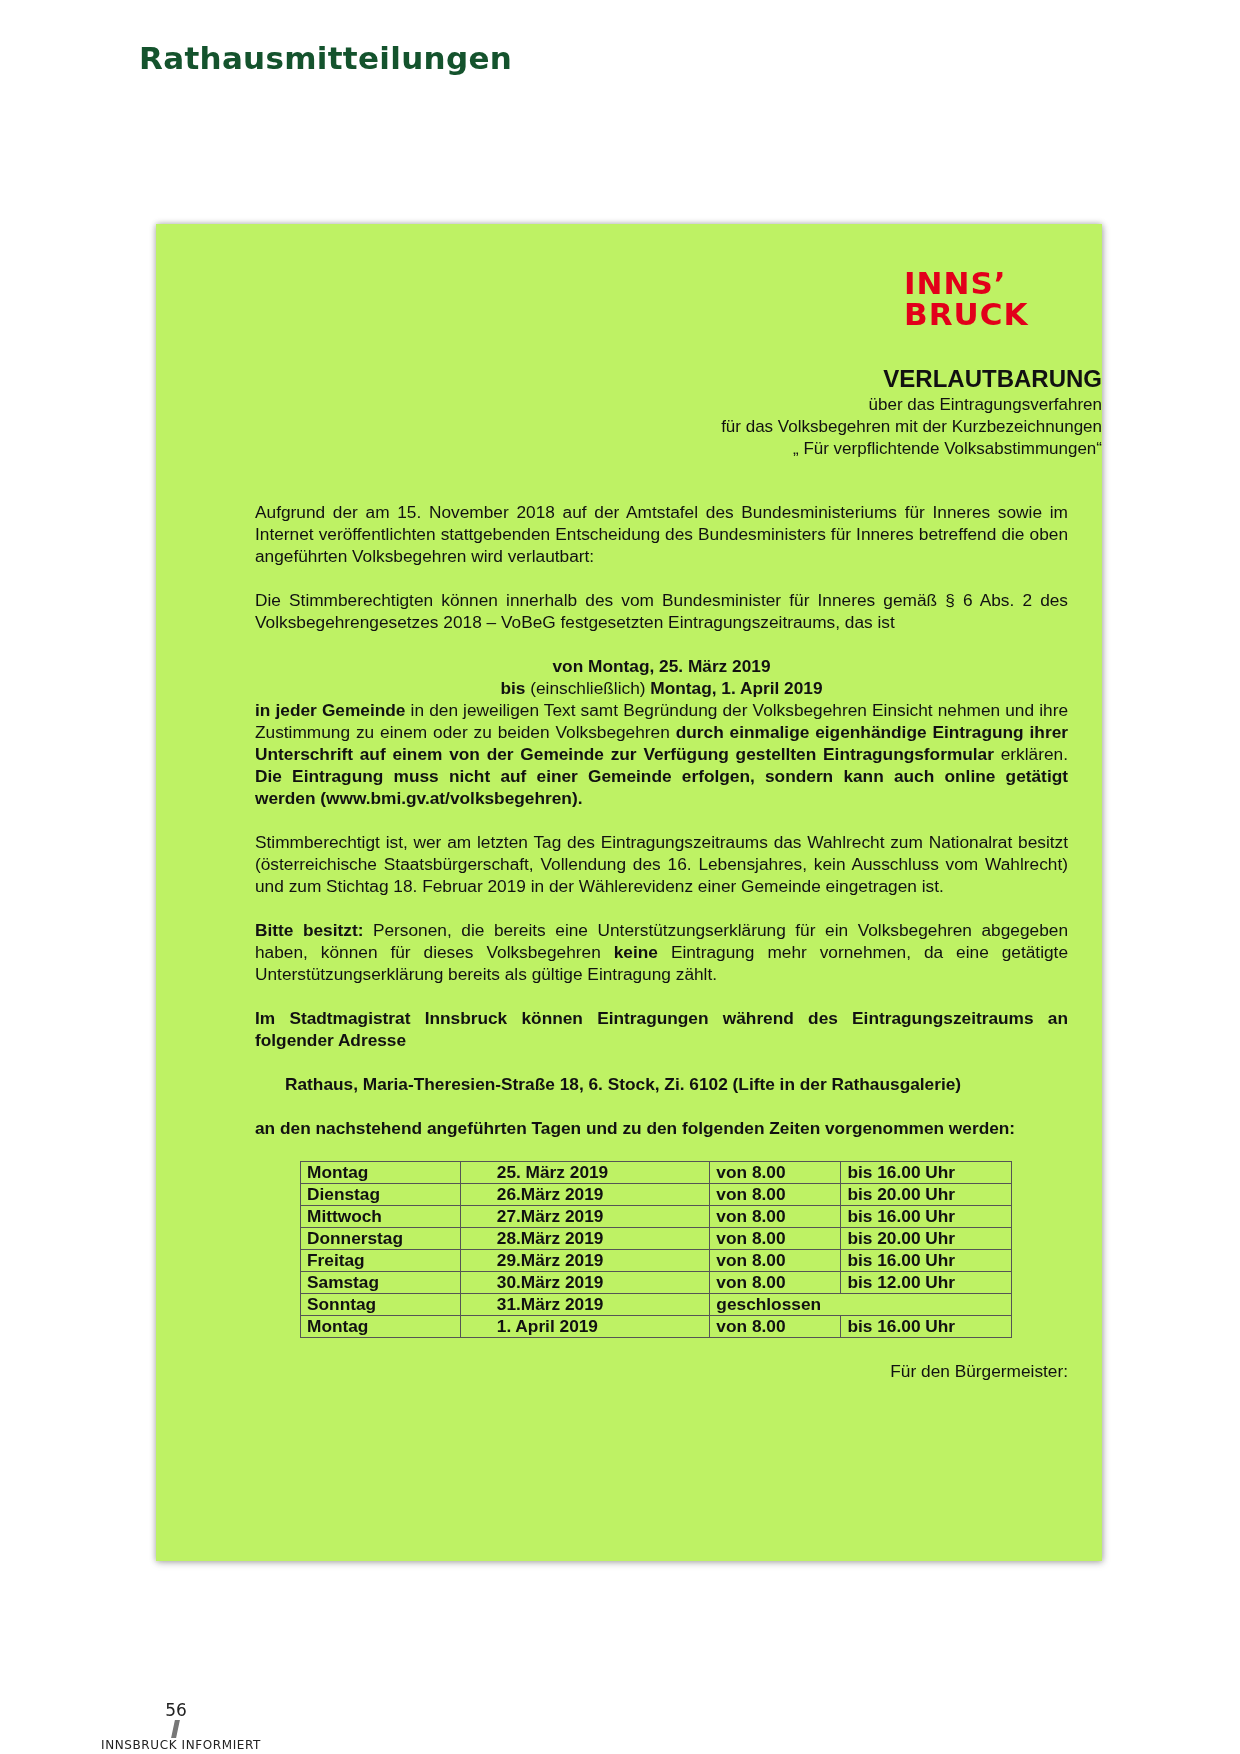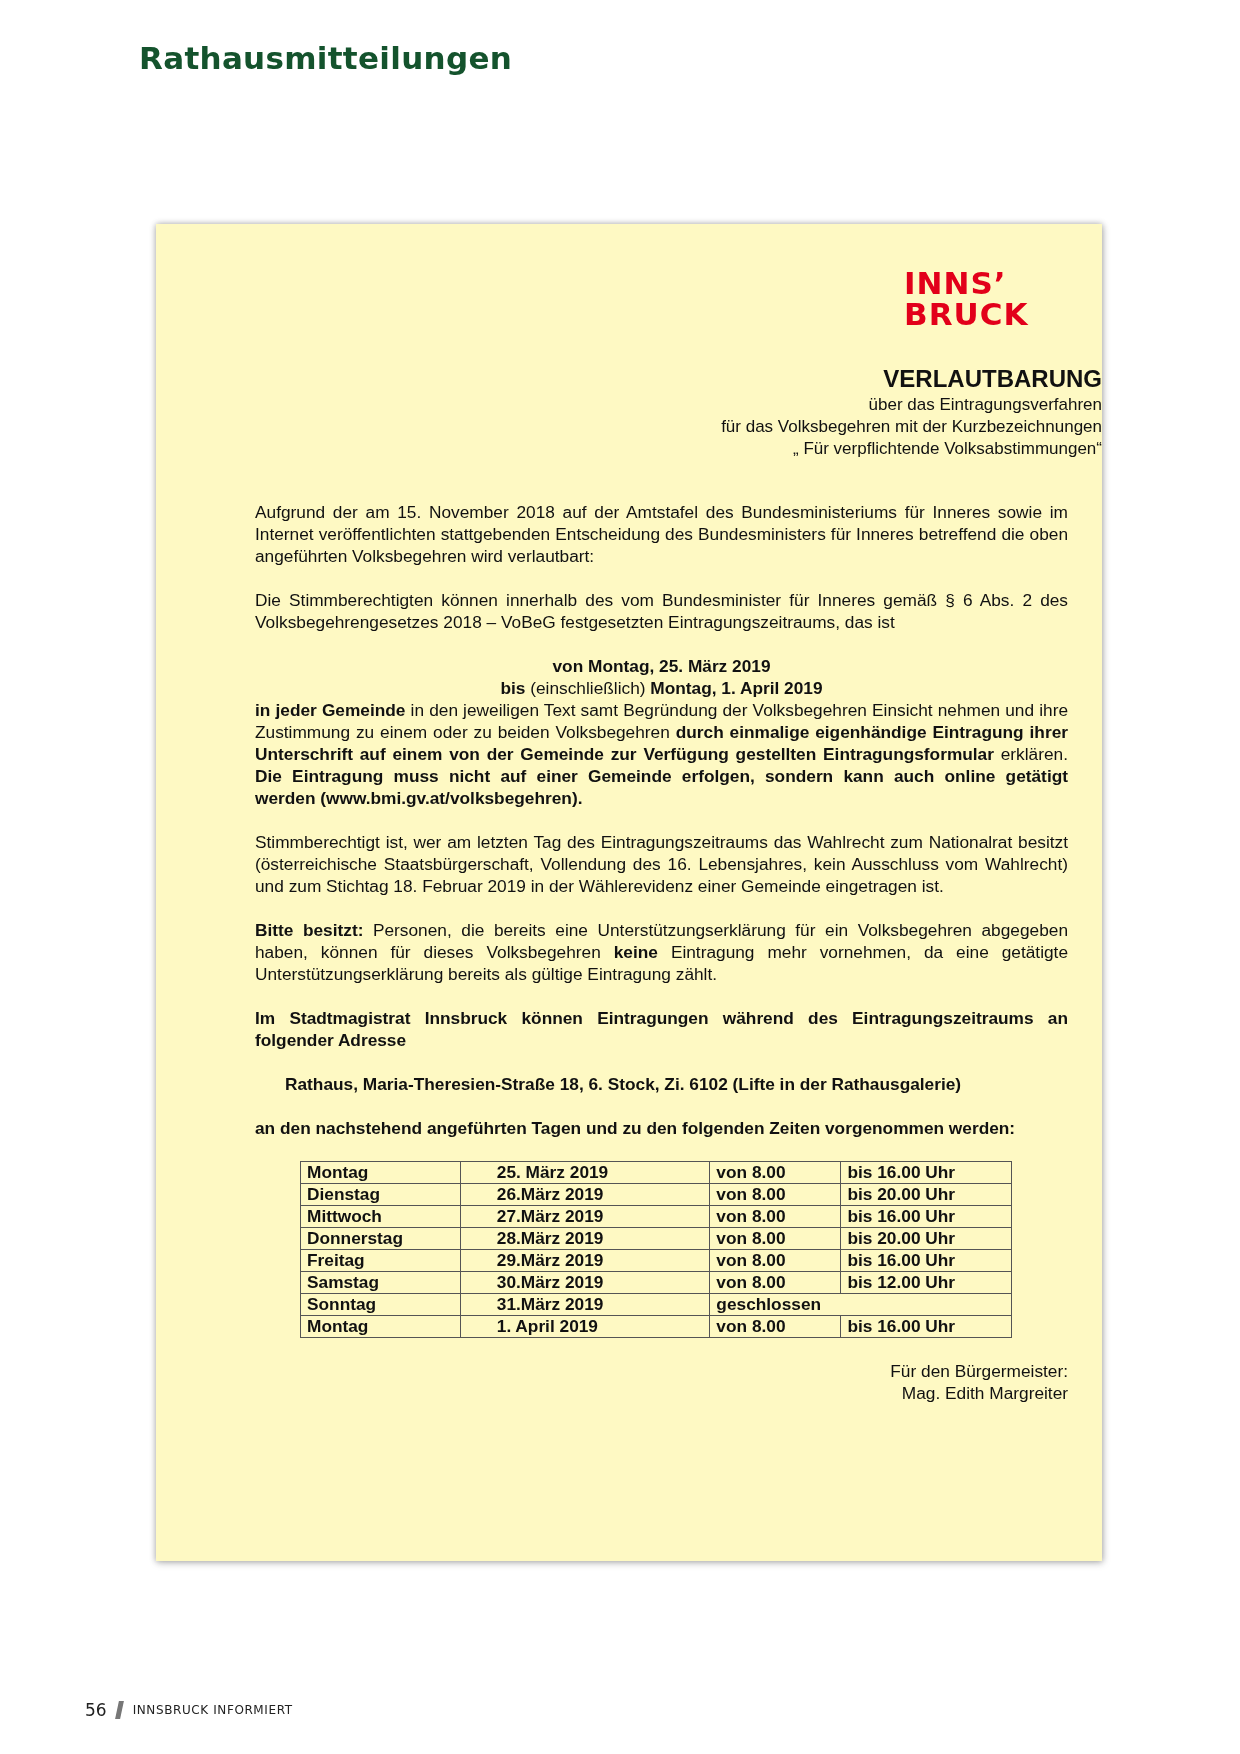--- a/index.html
+++ b/index.html
@@ -8,21 +8,21 @@
     font-family: "Liberation Sans", sans-serif; color: #111;
     overflow: hidden;
   }
   .page-heading {
     position: absolute; left: 93px; top: 40px;
     font-family: "DejaVu Sans", sans-serif; font-weight: bold;
     font-size: 31px; letter-spacing: 0.3px; color: #14532d; margin-left: 46px;
   }
   .card {
     position: absolute; left: 156px; top: 224px; width: 946px; height: 1337px;
-    background: #fef9c3;
+    background: #bef264;
     box-shadow: 0 0 6px rgba(0,0,0,0.28), 1px 2px 8px rgba(0,0,0,0.18);
   }
   .logo {
     position: absolute; left: 748px; top: 44px;
     color: #e2001a; font-family: "DejaVu Sans", sans-serif; font-weight: bold;
     font-size: 31px; line-height: 31px; letter-spacing: 1px;
   }
   .logo span { display: block; }
   .title-block {
     position: absolute; left: 0; right: 0; top: 140px; text-align: right;
@@ -46,22 +46,22 @@
     border: 1.5px solid #555; padding: 0 6px; height: 21px; text-align: left;
     vertical-align: middle;
   }
   table.schedule td.c1 { width: 148px; }
   table.schedule td.c2 { width: 210px; padding-left: 36px; }
   table.schedule td.c3 { width: 120px; }
   table.schedule td.c4 { width: 160px; }
   .closing { text-align: left; }
   .sig { text-align: right; line-height: 22px; }
   .footer {
-    position: absolute; left: 85px; top: 1700px;
-    font-family: "DejaVu Sans", sans-serif; color: #222; display: flex; align-items: center;
+    position: absolute; left: 101px; top: 1700px;
+    font-family: "DejaVu Sans", sans-serif; color: #222; display: flex; align-items: center; flex-direction: column;
   }
   .footer .pg { font-size: 17px; margin-right: 10px; }
   .footer .slash {
     display: inline-block; width: 5px; height: 18px; background: #777;
     transform: skewX(-12deg); margin-right: 11px;
   }
   .footer .mag { font-size: 12px; letter-spacing: 0.6px; }
 </style>
 </head>
 <body>
@@ -145,21 +145,20 @@
             <td class="c1">Montag</td>
             <td class="c2">1.  April 2019</td>
             <td class="c3">von  8.00</td>
             <td class="c4">bis 16.00 Uhr</td>
           </tr>
         </tbody>
     </table>
 
     <div class="sig">
       <div>Für den Bürgermeister:</div>
-      <div>Mag. Edith Margreiter</div>
     </div>
   </div>
 </div>
 
 <div class="footer">
   <span class="pg">56</span>
   <span class="slash"></span>
   <span class="mag">INNSBRUCK INFORMIERT</span>
 </div>
 

